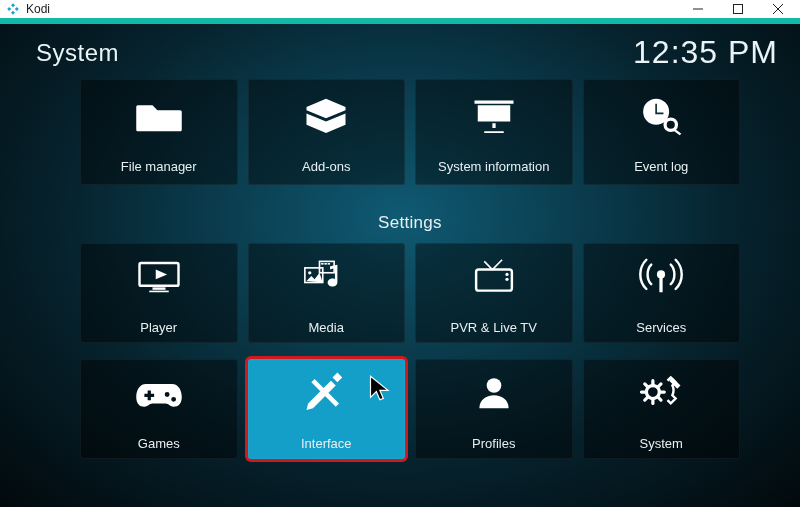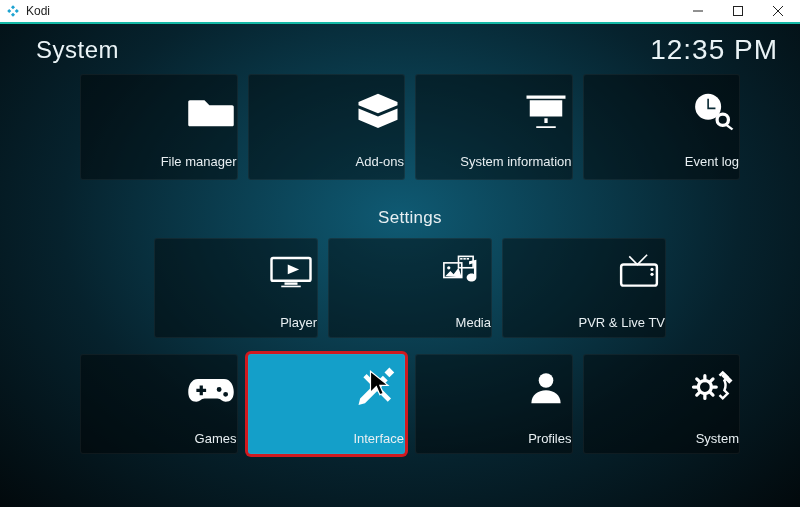--- a/index.html
+++ b/index.html
@@ -6,21 +6,21 @@
   body {
     width: 800px; height: 507px;
     font-family: "Segoe UI", Arial, sans-serif;
     background: #fff;
     overflow: hidden;
     position: relative;
   }
   .titlebar {
     height: 24px;
     background: #fff;
-    border-bottom: 2px solid #14b8a6;
+    border-bottom: 6px solid #14b8a6;
     display: flex; align-items: center;
     padding: 0 2px;
   }
   .titlebar .app-icon {
     width: 14px; height: 14px; margin: 0 6px 0 4px;
     display: inline-block;
   }
   .titlebar .title {
     font-size: 12px; color: #222;
   }
@@ -34,31 +34,31 @@
     position: absolute; top: 24px; left: 0; right: 0; bottom: 0;
     background: radial-gradient(ellipse at 50% 40%, #0f5a73 0%, #06222d 60%, #02090c 100%);
     color: #eaf3f6;
     padding-left: 20px;
   }
   .header {
     display: flex; justify-content: space-between; align-items: center;
     padding: 10px 22px 6px 16px;
   }
   .header .page-title { font-size: 24px; font-weight: 300; letter-spacing: .5px; }
-  .header .clock { font-size: 28px; font-weight: 300; letter-spacing: 1px; }
+  .header .clock { font-size: 32px; font-weight: 300; letter-spacing: 1px; }
   .grid-wrap { padding: 2px 60px 0 60px; }
   .row {
     display: flex; gap: 10px; justify-content: center;
   }
   .tile {
     width: 164px; height: 106px;
     background: rgba(0,0,0,0.42);
     border: 1px solid rgba(255,255,255,0.05);
     border-radius: 3px;
-    display: flex; flex-direction: column; align-items: flex-end; justify-content: center;
+    display: flex; flex-direction: column; align-items: center; justify-content: center;
     gap: 20px;
     color: #e8eff2;
   }
   .tile.short { height: 100px; }
   .tile .icon { height: 48px; display:flex; align-items:center; justify-content:center; }
   .tile .icon svg { width: 52px; height: 48px; fill: #fff; }
   .tile .label { font-size: 13px; font-weight: 400; }
   .tile.selected {
     background: #149fc9;
     box-shadow: 0 0 0 3px #d0191f;
@@ -182,20 +182,30 @@
         <span class="icon">
           <svg viewBox="0 0 64 48">
               <path d="M20 6l10 10L42 4" fill="none" stroke="#fff" stroke-width="2"></path>
               <rect x="10" y="16" width="44" height="26" rx="3" fill="none" stroke="#fff" stroke-width="3"></rect>
               <circle cx="48" cy="22" r="2"></circle>
               <circle cx="48" cy="28" r="2"></circle>
             </svg>
         </span>
         <span class="label">PVR &amp; Live TV</span>
       </div>
+      <div class="tile short">
+        <span class="icon">
+          <svg viewBox="0 0 64 48">
+              <circle cx="32" cy="22" r="5"></circle>
+              <path d="M20 34c-6-6-6-18 0-24M44 10c6 6 6 18 0 24M14 40c-10-10-10-26 0-36M50 4c10 10 10 26 0 36" fill="none" stroke="#fff" stroke-width="3" stroke-linecap="round"></path>
+              <rect x="30" y="26" width="4" height="18"></rect>
+            </svg>
+        </span>
+        <span class="label">Services</span>
+      </div>
     </div>
 
     <div class="row">
       <div class="tile short">
         <span class="icon">
           <svg viewBox="0 0 64 48">
               <path d="M16 14h32c8 0 12 8 12 16s-4 12-10 12c-4 0-6-4-10-4h-16c-4 0-6 4-10 4-6 0-10-4-10-12s4-16 12-16zm2 8v4h-4v4h4v4h4v-4h4v-4h-4v-4h-4zm24 2a3 3 0 100 6 3 3 0 000-6zm8 6a3 3 0 100 6 3 3 0 000-6z"></path>
             </svg>
         </span>
         <span class="label">Games</span>

